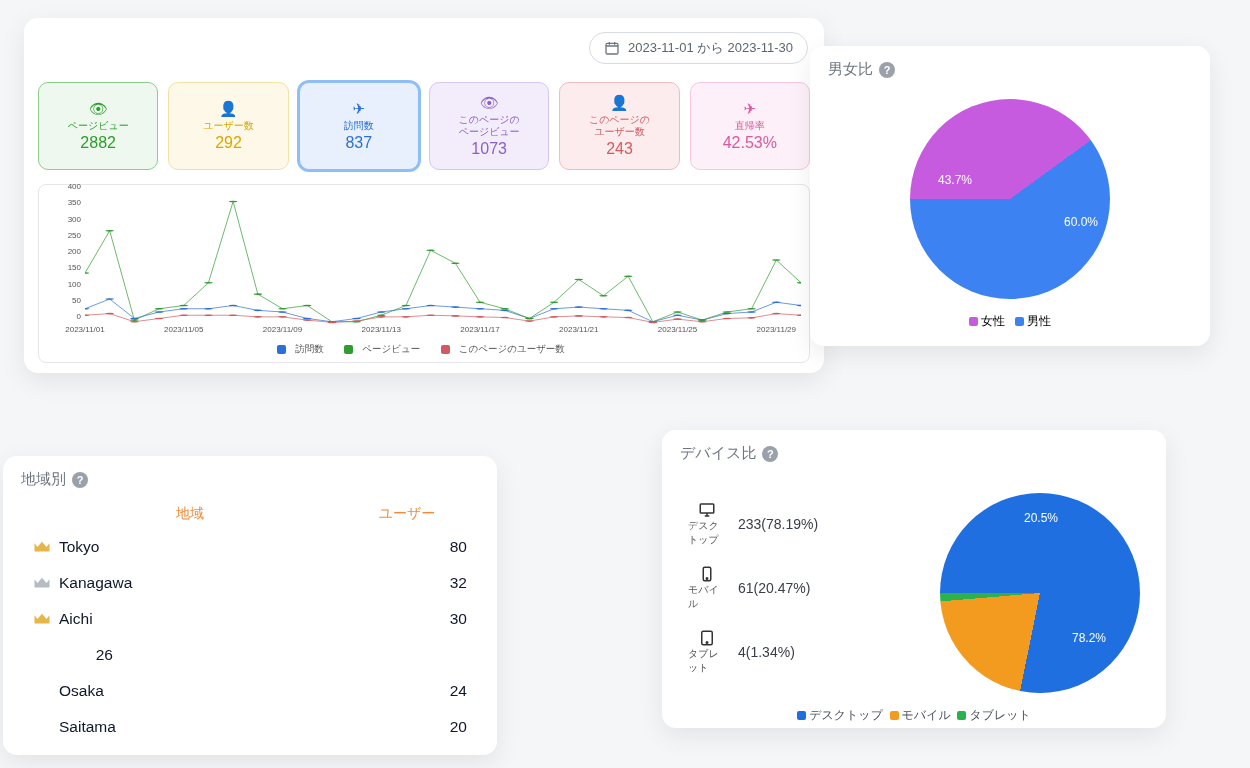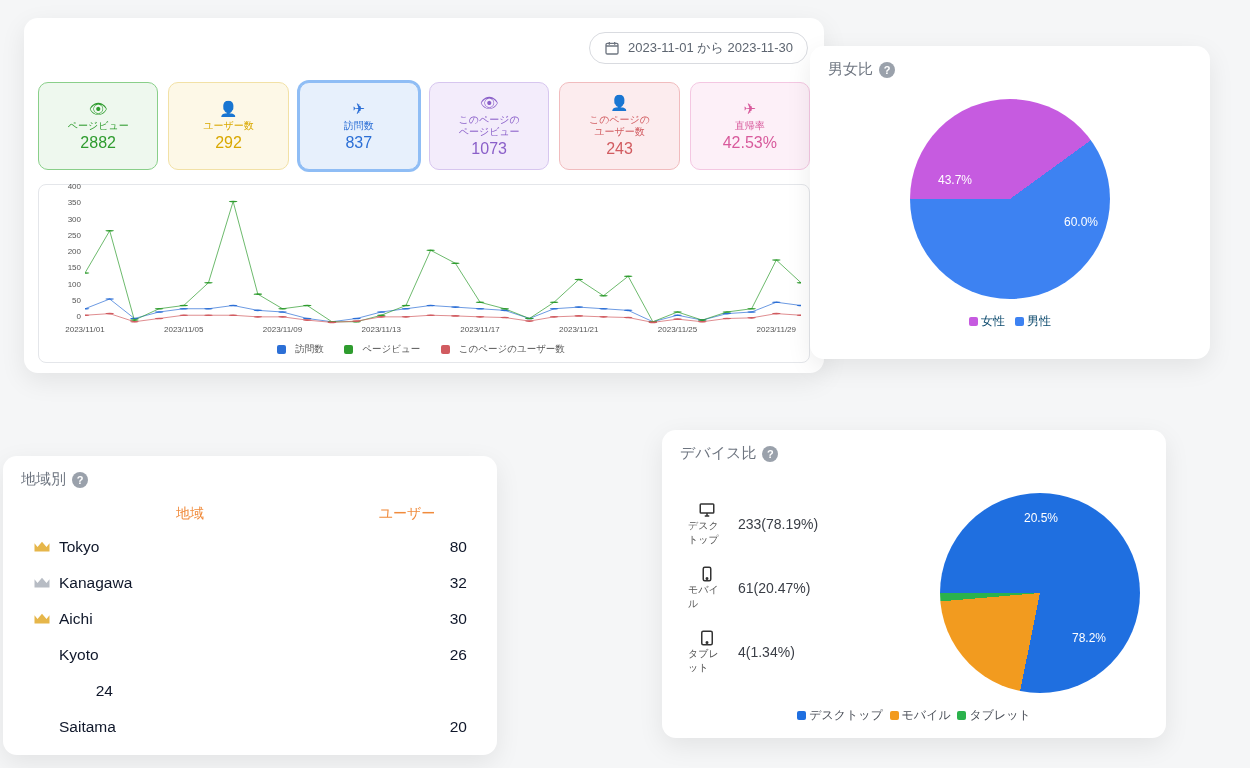--- a/index.html
+++ b/index.html
@@ -80,50 +80,50 @@
 svg.lines { position:absolute; left:42px; top:0; right:4px; bottom:0; width:calc(100% - 46px); height:100%; }
 .legend-line { text-align:center; font-size:9.5px; color:#555; margin-top:18px; }
 .legend-line span { margin:0 6px;}
 .sq { display:inline-block; width:9px; height:9px; border-radius:2px; margin-right:3px; vertical-align:middle;}
 
 .gender-card {
   position: absolute;
   left: 810px;
   top: 46px;
   width: 400px;
-  padding-bottom: 29px;
+  padding-bottom: 16px;
 }
 .region-card {
   position: absolute;
   left: 3px;
   top: 456px;
   width: 494px;
   padding-bottom: 10px;
 }
 .device-card {
   position: absolute;
   left: 662px;
   top: 430px;
   width: 504px;
-  padding-bottom: 14px;
+  padding-bottom: 4px;
 }
 .card-title {
   font-size: 15px;
   color: #6e7580;
   padding: 14px 18px 10px 18px;
   display:flex; align-items:center; gap:6px;
 }
 .help-icon {
   width:16px; height:16px; border-radius:50%; background:#9aa1ab; color:#fff;
   display:inline-flex; align-items:center; justify-content:center; font-size:11px; font-weight:bold;
 }
 
 .pie { position:relative; width:200px; height:200px; border-radius:50%; margin:10px auto 0 auto;}
 .pie-label { position:absolute; color:#fff; font-size:12px; font-weight:500;}
-.pie-legend { text-align:center; font-size:12px; color:#0c4a6e; margin-top:14px;}
+.pie-legend { text-align:center; font-size:12px; color:#000000; margin-top:14px;}
 
 .region-head { display:flex; padding: 6px 30px; color:#f08b3c; font-size:14px; font-weight:500;justify-content:center;}
 .region-head .c1{flex:1; text-align:center;}
 .region-head .c2{width:120px; text-align:center;}
 .region-row { display:flex; padding: 9px 30px; color:#0f172a; font-size:15.5px; align-items:center;}
 .region-row .c1{flex:1; display:flex; align-items:center; gap:8px;}
 .region-row .c2{width:80px; text-align:right;}
 .crown { width:18px; height:14px; position:relative;}
 .crown svg{width:18px;height:14px;}
 
@@ -356,27 +356,27 @@
       <div class="region-row">
         <div class="c1">
           <span class="crown"><svg viewBox="0 0 24 18">
               <path fill="#e6b64a" d="M2 4l4 5 6-7 6 7 4-5v11H2z"></path>
             </svg></span>
           <span>Aichi</span>
         </div>
         <div class="c2">30</div>
       </div>
       <div class="region-row">
+        <div class="c2">26</div>
+      </div>
+      <div class="region-row">
         <div class="c1">
           <span style="width: 18px;"></span>
-          <span>Kyoto</span>
-        </div>
-        <div class="c2">26</div>
-      </div>
-      <div class="region-row">
+          <span>Osaka</span>
+        </div>
         <div class="c2">24</div>
       </div>
       <div class="region-row">
         <div class="c1">
           <span style="width: 18px;"></span>
           <span>Saitama</span>
         </div>
         <div class="c2">20</div>
       </div>
     </div>

